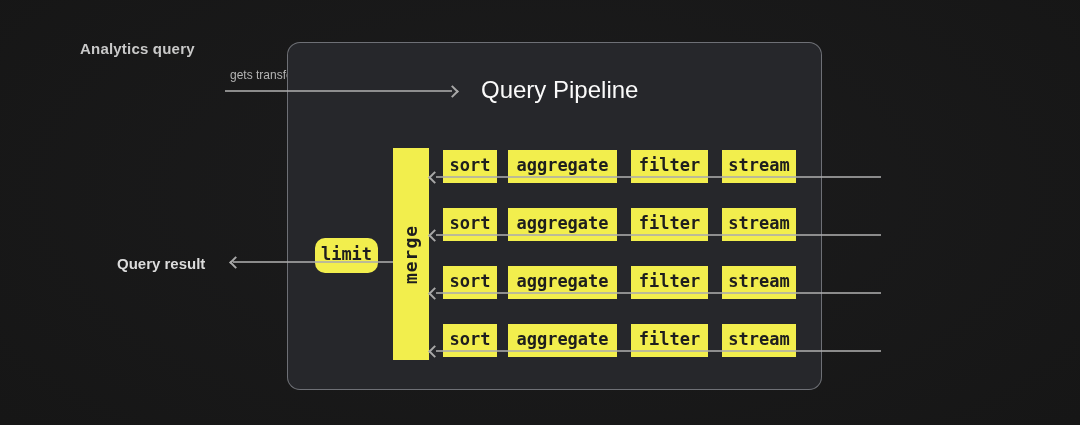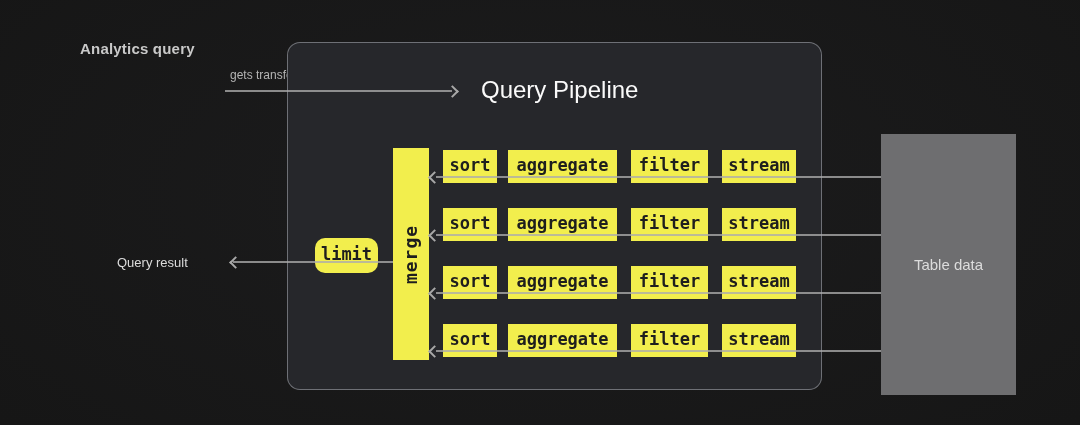--- a/index.html
+++ b/index.html
@@ -57,21 +57,21 @@
     font-size:18px;letter-spacing:1px;
   }
 
   
   .hline{height:2px;background:var(--line_semi,rgba(172,172,172,.78));z-index:3;}
   .chev{width:7px;height:7px;z-index:4;}
   .chev-left{border-left:2px solid var(--line_gray,#a8a8a8);border-bottom:2px solid var(--line_gray,#a8a8a8);transform:rotate(45deg);}
   .chev-right{border-right:2px solid var(--line_gray,#a8a8a8);border-top:2px solid var(--line_gray,#a8a8a8);transform:rotate(45deg);}
 
   
-  .result-label{left:117px;top:255px;font-size:13px;color:var(--text_light,#dcdcdc);}
+  .result-label{left:117px;top:255px;font-size:15px;color:var(--text_light,#dcdcdc);font-weight:bold;}
 
   
   .table-box{
     left:881px;top:134px;width:135px;height:261px;
     background:var(--table_fill,#6e6e70);
     display:flex;align-items:center;justify-content:center;
     z-index:2;
   }
   .table-box span{font-size:15px;color:var(--text_light,#e2e2e2);}
 </style>
@@ -120,17 +120,14 @@
       <div class="abs hline" style="left: 436px; top: 292px; width: 445px;"></div>
       <div class="abs chev chev-left" style="left: 430px; top: 289px;"></div>
       <div class="abs ybox stage-box" style="left: 443px; top: 324px; width: 54px;">sort</div>
       <div class="abs ybox stage-box" style="left: 508px; top: 324px; width: 109px;">aggregate</div>
       <div class="abs ybox stage-box" style="left: 631px; top: 324px; width: 77px;">filter</div>
       <div class="abs ybox stage-box" style="left: 722px; top: 324px; width: 74px;">stream</div>
       <div class="abs hline" style="left: 436px; top: 350px; width: 445px;"></div>
       <div class="abs chev chev-left" style="left: 430px; top: 347px;"></div>
     </div>
 
-  <div class="abs table-box">
-    <span>Table data</span>
-  </div>
 
 </div>
 
 </body></html>

